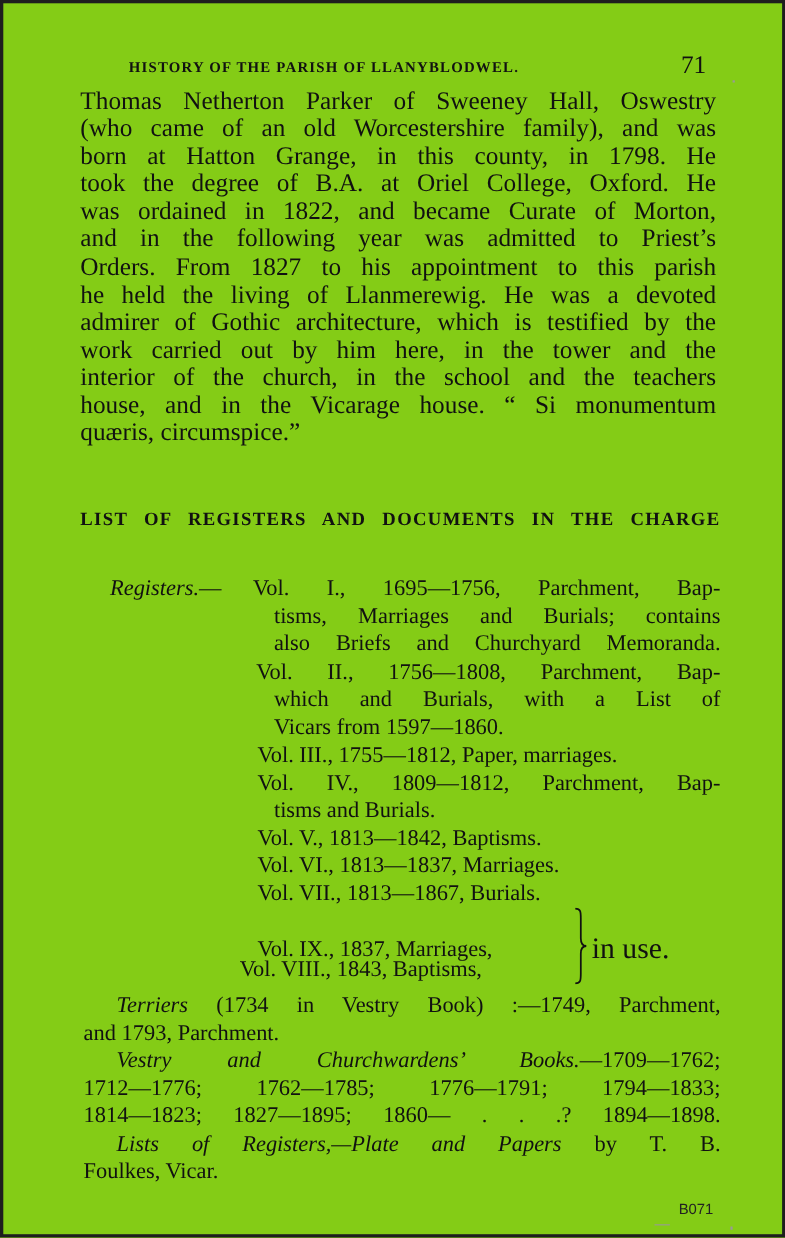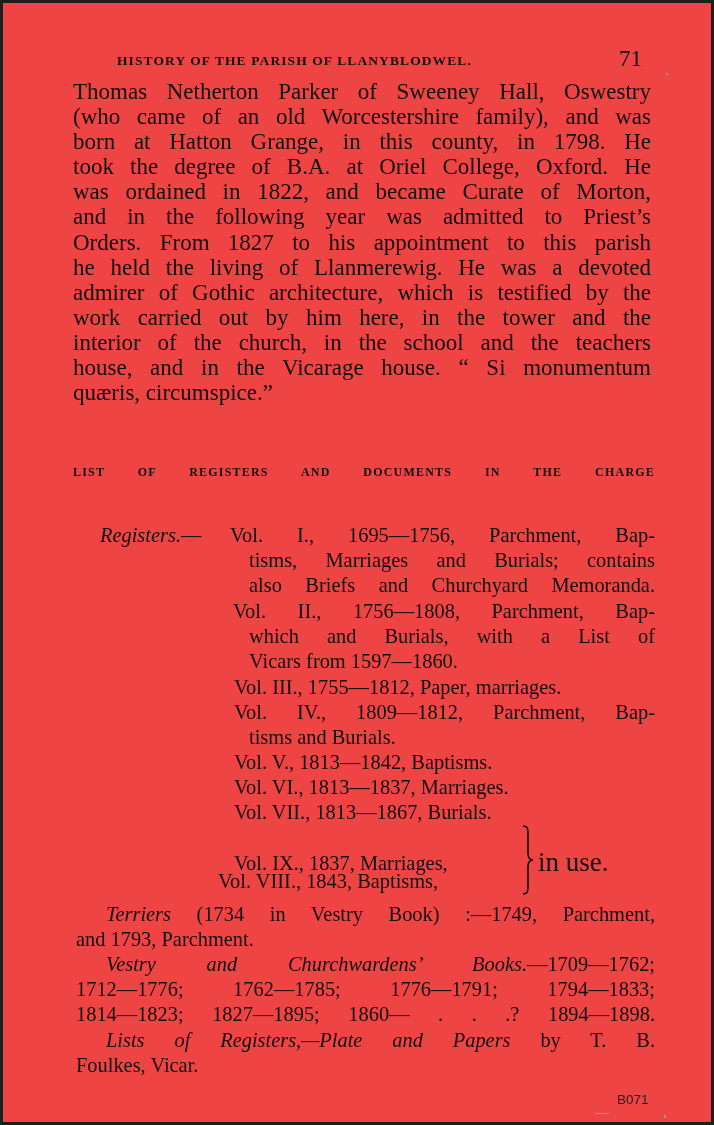--- a/index.html
+++ b/index.html
@@ -6,21 +6,21 @@
     body {
       width: 714px; height: 1125px;
       background: #1e1e1e;
       position: relative;
       overflow: hidden;
     }
     .page {
       position: absolute;
       left: 3px; top: 3px;
       width: 708px; height: 1119px;
-      background: #ef4444;
+      background: #84cc16;
       color: #111111;
       font-family: "Liberation Serif", "DejaVu Serif", serif;
     }
     .runhead {
       position: absolute;
       left: 114px; top: 50px;
       width: 560px;
       font-size: 13.5px;
       font-weight: bold;
       letter-spacing: 1.1px;
@@ -40,21 +40,21 @@
       font-size: 23px;
       line-height: 25.1px;
       text-align: justify;
     }
     .body-text .line { display: block; white-space: nowrap; text-align-last: justify; text-align: justify; }
     .body-text .line.last { text-align-last: left; }
     .sechead {
       position: absolute;
       left: 70px; top: 458px;
       width: 582px;
-      font-size: 12px;
+      font-size: 17px;
       font-weight: bold;
       letter-spacing: 1.2px;
       text-align: center;
       line-height: 22px;
     }
     .sechead .line { display: block; white-space: nowrap; text-align: justify; text-align-last: justify; }
     .sechead .line.center { text-align-last: center; }
     .reg {
       position: absolute;
       font-size: 20.4px;

